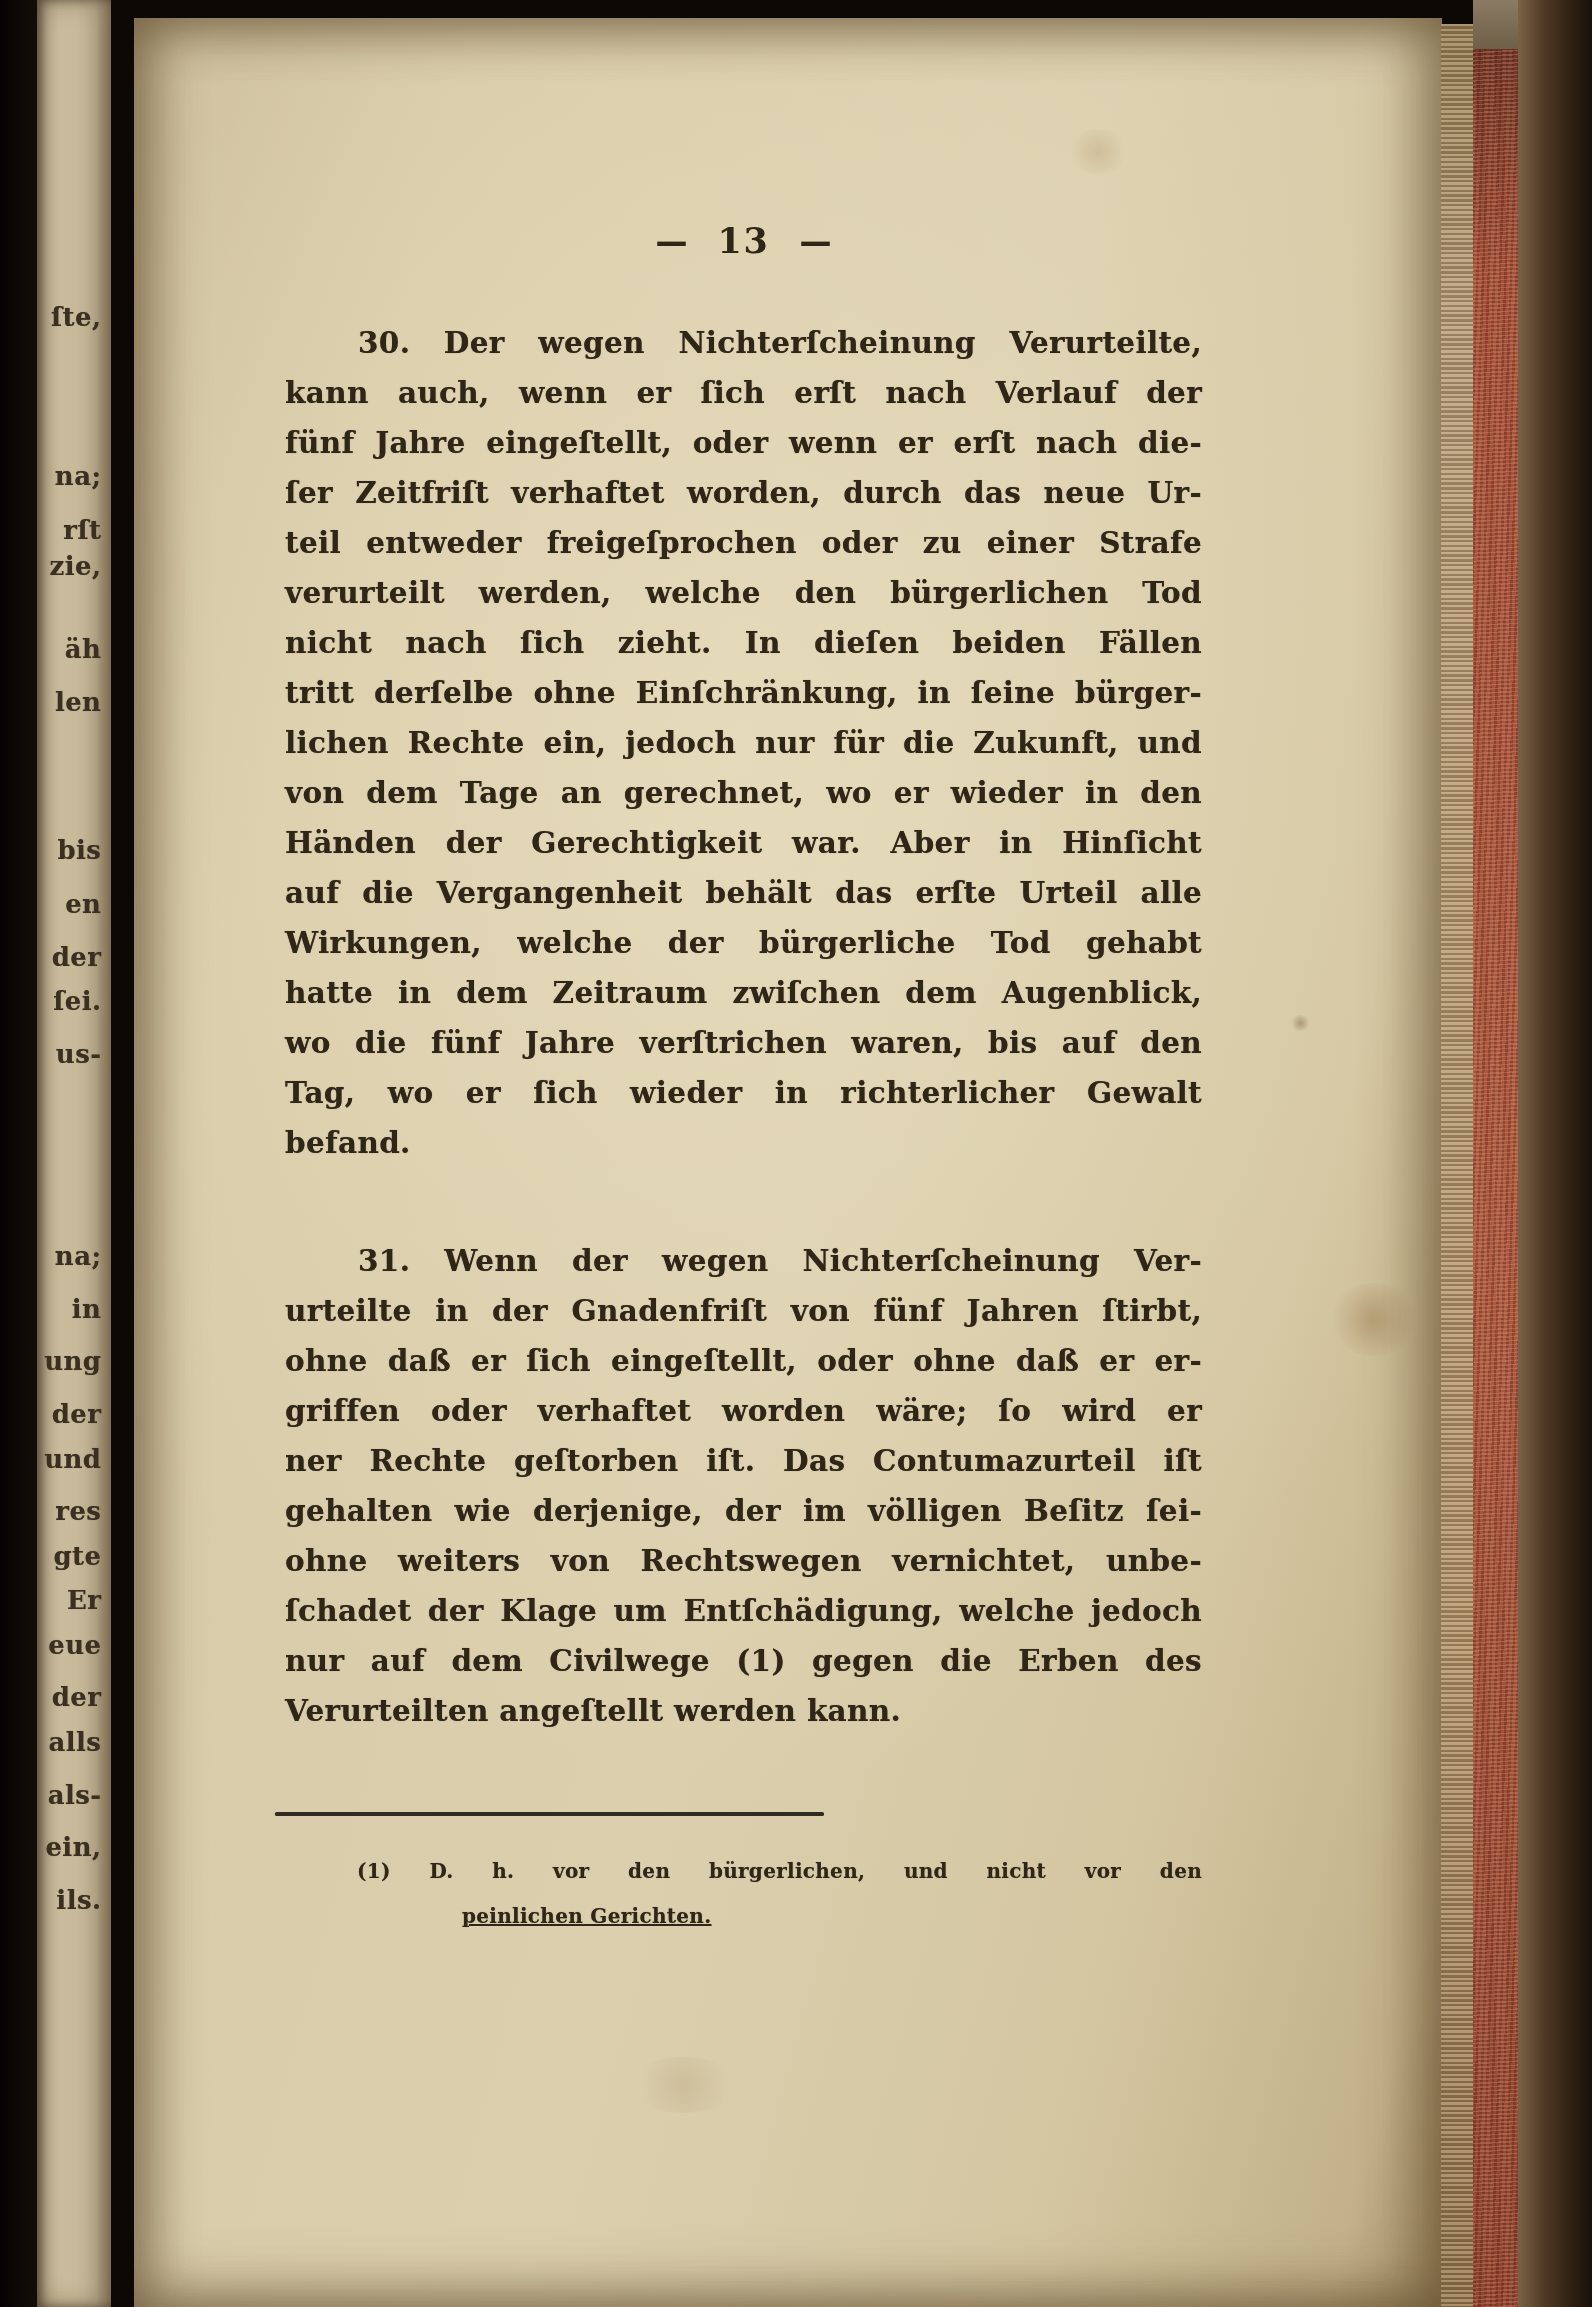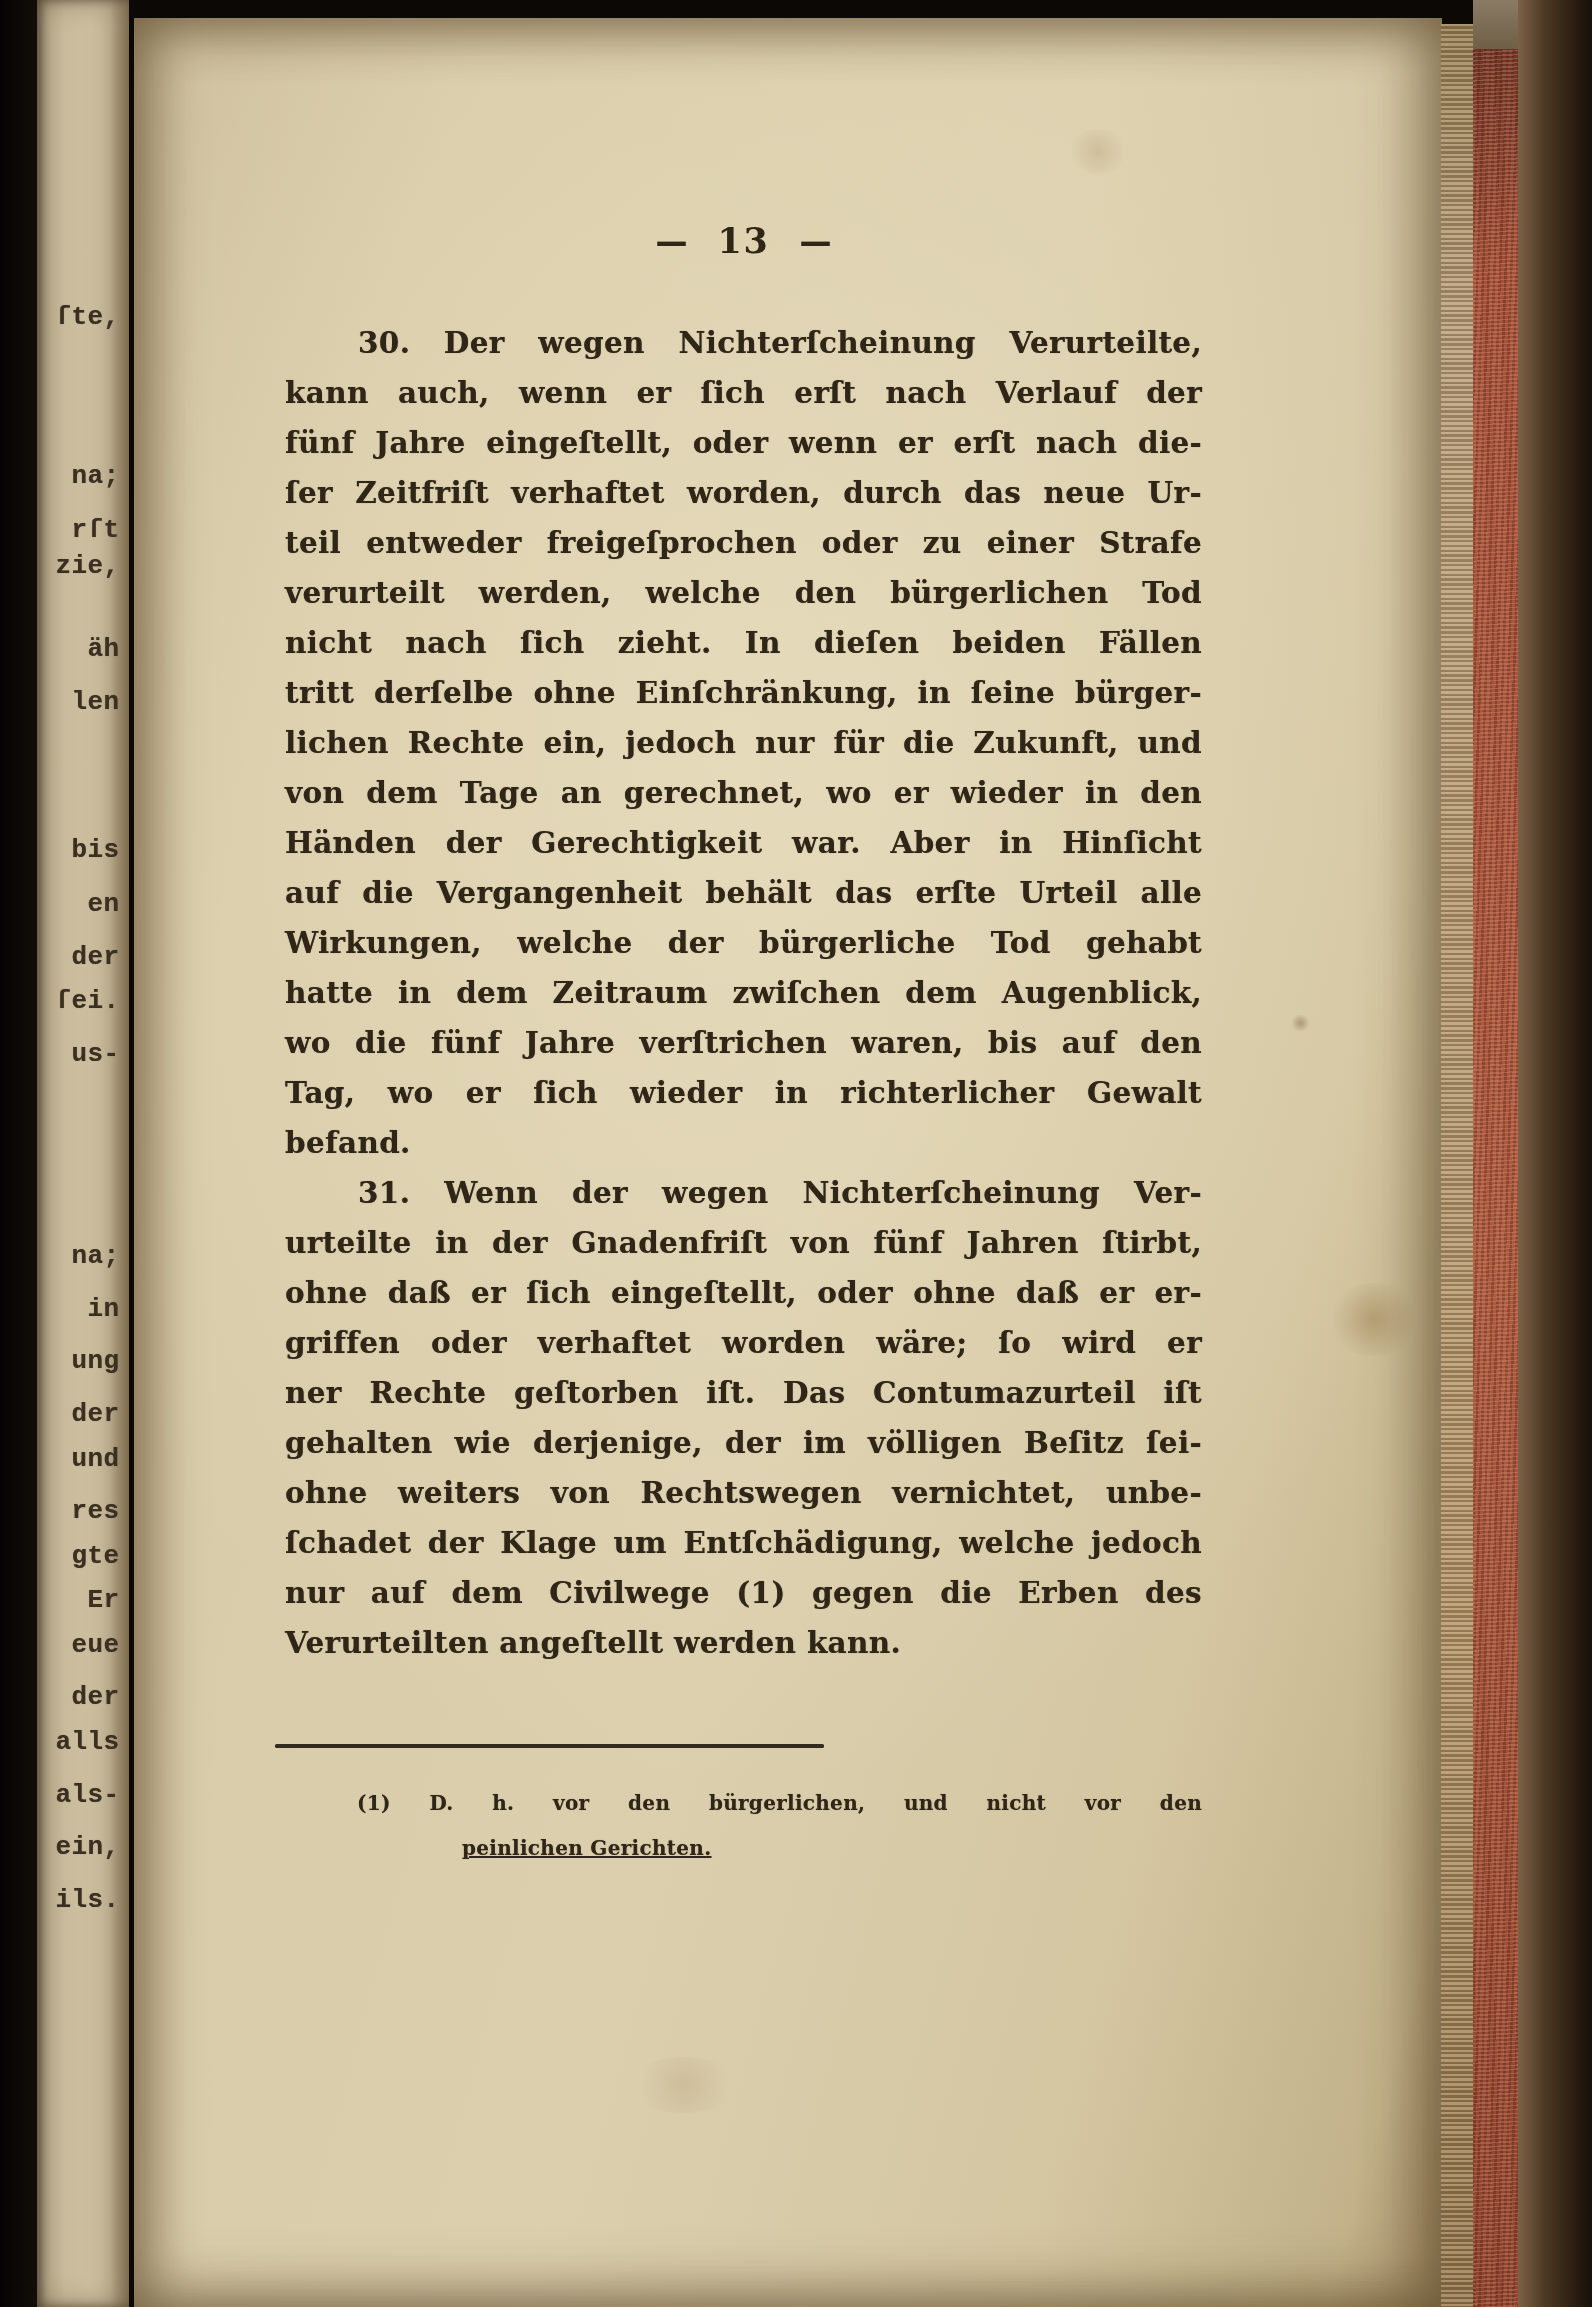--- a/index.html
+++ b/index.html
@@ -5,25 +5,24 @@
   html,body{margin:0;padding:0;background:#000;}
   #canvas{
     position:relative;width:1593px;height:2307px;overflow:hidden;
     background:#0b0806;
     font-family:"DejaVu Serif","Liberation Serif",serif;
   }
   
   .left-black{position:absolute;left:0;top:0;width:37px;height:100%;background:linear-gradient(90deg,#050302,#120d08);}
   
   .left-sliver{
-    position:absolute;left:37px;top:0;width:92px;height:100%;
+    position:absolute;left:37px;top:0;width:74px;height:100%;
     background:linear-gradient(90deg,#a8987a 0%,#c8ba9a 30%,#d2c5a5 80%,#ab9a79 100%);
     box-shadow:inset -16px 0 27px rgba(80,60,35,.5), inset 4.8px 0 9.6px rgba(0,0,0,.45);
     overflow:hidden;
-    font-family:Liberation Mono, monospace;
   }
   .frag{
     position:absolute;right:9.6px;font-size:26px;font-weight:700;color:#3a2f20;
     line-height:29px;white-space:nowrap;letter-spacing:0.4px;
     text-shadow:0 0 0.8px rgba(58,47,32,.5);
   }
   
   .paper{
     position:absolute;left:134px;top:17.5px;width:1308px;height:2290px;
     background:
@@ -42,21 +41,21 @@
   .s4{left:1156px;top:997px;width:21px;height:16px;background:radial-gradient(circle,rgba(90,60,30,.35),rgba(90,60,30,0) 70%);}
   
   .text-col{position:absolute;left:151px;top:203px;width:917px;color:#2f2618;}
   .page-head{
     display:flex;justify-content:center;align-items:center;gap:30px;
     height:40px;line-height:40px;margin-bottom:57px;
   }
   .dash{font-size:32px;font-weight:900;transform:scaleY(1.15);color:#2f2618;}
   .pnum{font-size:35px;font-weight:700;letter-spacing:1.6px;}
   .para{margin:0;}
-  .para.p2{}
+  .para.p2{margin-top:68px;}
   .line{
     font-size:29.5px;font-weight:700;letter-spacing:0.3px;
     height:50px;line-height:50px;
     text-align:justify;text-align-last:justify;
     text-shadow:0 0 0.8px rgba(47,38,24,.55);
     white-space:normal;
   }
   .line.first{text-indent:73px;}
   .line.para-end{text-align-last:left;}
   .foot-rule{margin-top:76px;margin-left:-9.6px;width:549px;height:4px;background:#342b20;border-radius:1.6px;}

